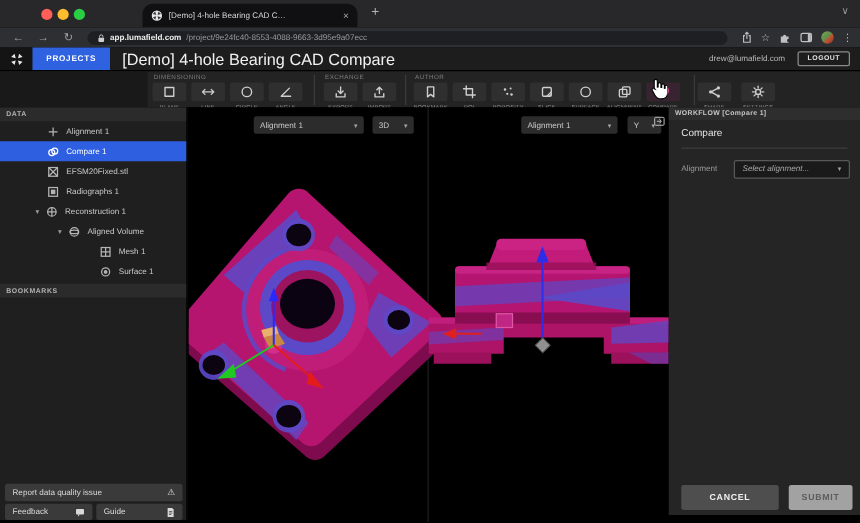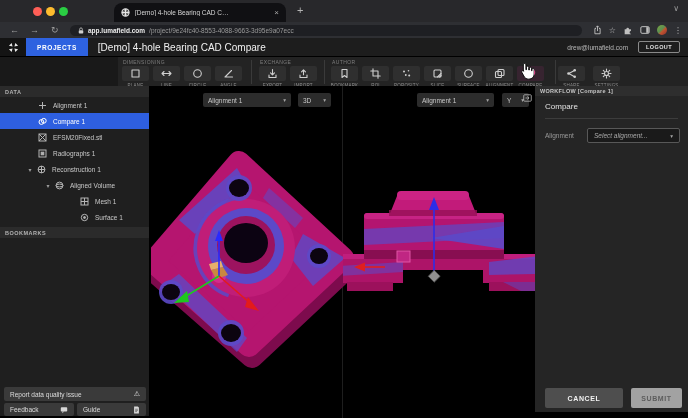--- a/index.html
+++ b/index.html
@@ -24,21 +24,21 @@
   .url-domain{font-size:6.5px;color:#ececec;font-weight:bold;white-space:nowrap;}
   .url-path{font-size:6.5px;color:#9a9a9a;white-space:nowrap;}
   .addr-right{position:absolute;right:6px;top:0;height:16px;display:flex;align-items:center;gap:7px;}
   .addr-right .glyph{color:#c0c0c0;font-size:8px;}
   .avatar{width:10px;height:10px;border-radius:50%;background:linear-gradient(135deg,#78a83f 0%,#5f8f52 45%,#c0542f 60%,#8f2f2f 100%);}
   
   .appheader{position:absolute;left:0;top:38px;right:0;height:18px;background:#1d1d1d;display:flex;align-items:center;}
   .logo-box{width:26px;height:18px;display:flex;align-items:center;justify-content:center;background:#141414;}
   .projects-btn{height:18px;display:flex;align-items:center;padding:0 11px;background:#2e62e0;
     color:#fff;font-size:6.5px;font-weight:bold;letter-spacing:.6px;}
-  .doc-title{margin-left:10px;font-size:10px;color:#f0f0f0;}
+  .doc-title{margin-left:10px;font-size:13px;color:#f0f0f0;}
   .hdr-right{margin-left:auto;display:flex;align-items:center;}
   .user-email{font-size:6.5px;color:#b9b9b9;}
   .logout-btn{margin:0 8px 0 10px;border:1px solid #8a8a8a;border-radius:2px;color:#e2e2e2;
     font-size:5.5px;font-weight:bold;padding:2px 7px;letter-spacing:.4px;}
   
   .toolbar{position:absolute;left:0;top:56px;right:0;height:30px;background:#232323;border-top:1px solid #000;box-sizing:border-box;}
   .tb-leftdark{position:absolute;left:0;top:0;width:118px;height:30px;background:#191919;}
   .tb-sep{position:absolute;top:3px;width:1px;height:24px;background:#3a3a3a;}
   .tgroup{position:absolute;top:0;}
   .tglabel{font-size:5px;color:#7d7d7d;letter-spacing:.4px;margin:2px 0 1px 1px;}

